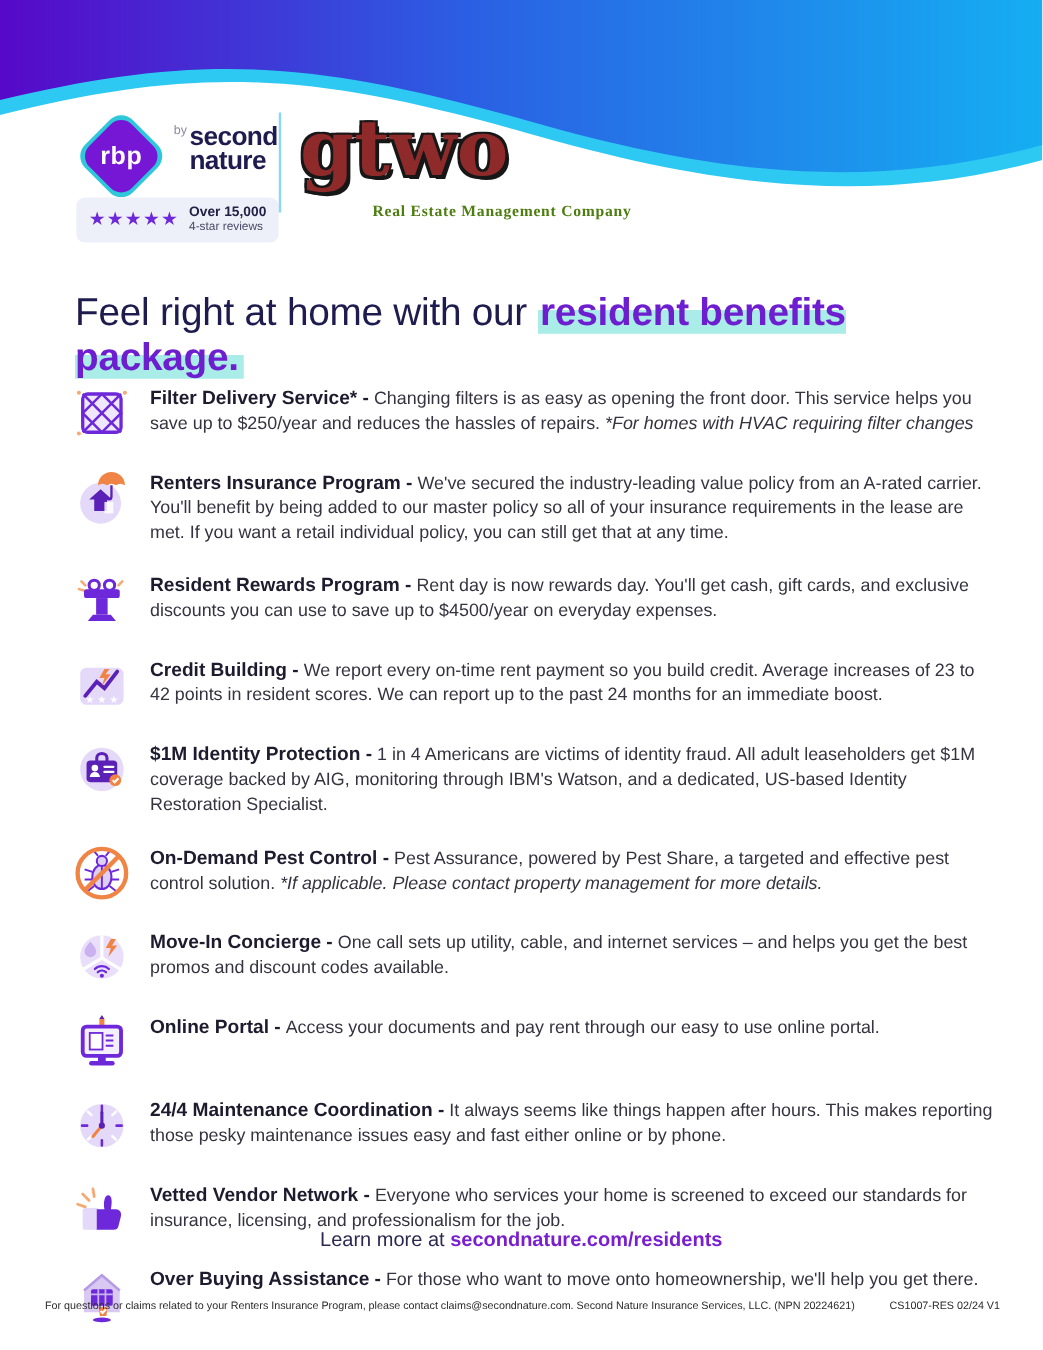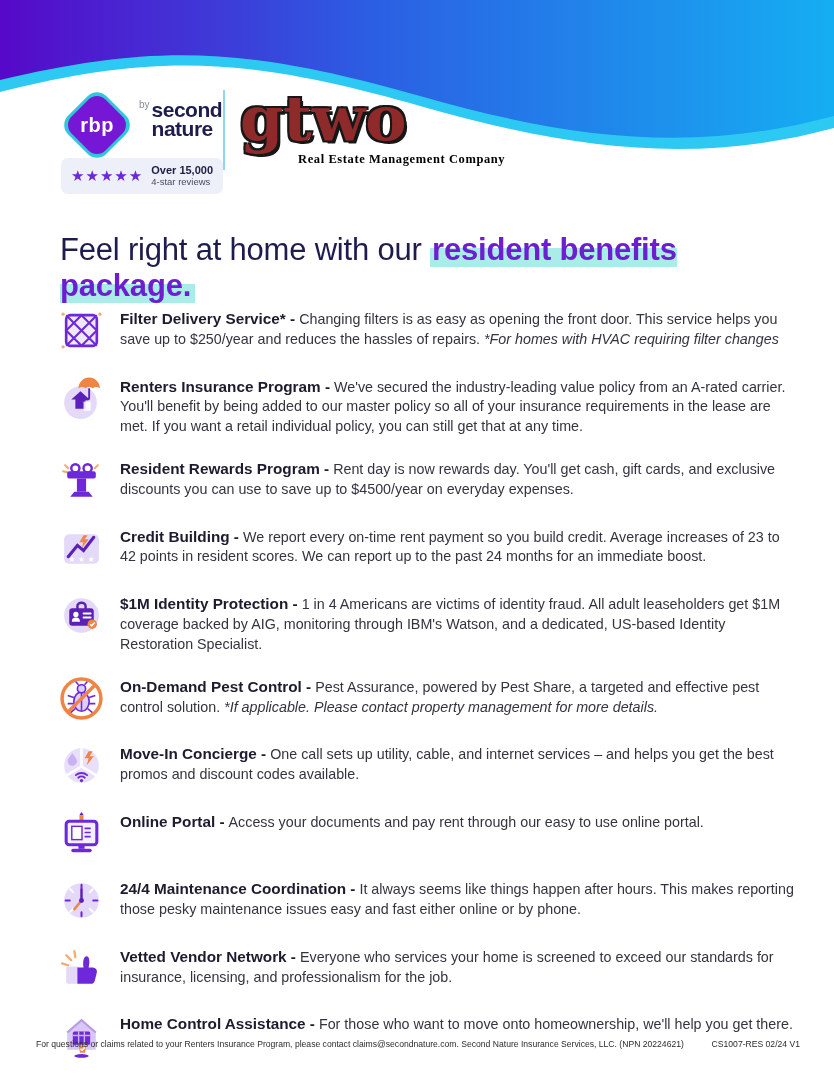--- a/index.html
+++ b/index.html
@@ -23,22 +23,22 @@
                  padding:6px 10px;display:flex;align-items:center;gap:8px;}
   .stars{color:#6d28d9;font-size:15px;letter-spacing:1px;line-height:1;}
   .rev-text{line-height:1.15;}
   .rev-line1{font-size:11px;font-weight:bold;color:#232046;}
   .rev-line2{font-size:9.5px;color:#4c4a66;}
   .divider{position:absolute;left:223px;top:90px;width:2px;height:80px;background:#8fd6f2;}
   .gtwo-wrap{position:absolute;left:240px;top:88px;width:290px;}
   .gtwo-text{font-family:"DejaVu Serif",serif;font-weight:bold;font-size:62px;
              line-height:1;color:#8e2a2a;
              text-shadow:-2px -2px 0 #171717,2px -2px 0 #171717,-2px 2px 0 #171717,3px 3px 0 #171717;}
-  .gtwo-tagline{font-family:"Liberation Serif",serif;font-size:12.5px;color:#000000;
-                letter-spacing:.6px;margin-top:2px;margin-left:58px;font-weight:bold;}
+  .gtwo-tagline{font-family:"Liberation Serif",serif;font-size:12.5px;color:#4d7c0f;
+                letter-spacing:.6px;margin-top:12px;margin-left:58px;font-weight:bold;}
   
   .title{position:absolute;left:60px;top:232px;width:740px;font-size:31px;color:#1e1b4e;
          letter-spacing:-.2px;}
   .title .hl{font-weight:bold;color:#6d1fd0;
              background:linear-gradient(#a9ece8,#a9ece8) no-repeat left 90%/103% 52%;
              padding:0 4px 2px 2px;}
   
   .benefits{position:absolute;left:58px;top:283px;width:738px;margin-top:24px;}
   .b-item{display:flex;align-items:flex-start;gap:15px;margin-bottom:20.5px;min-height:46px;}
   .b-icon{flex:0 0 47px;width:47px;height:47px;}
@@ -225,22 +225,25 @@
           <svg viewBox="0 0 46 46">
             <path d="M9,20 L23,8 L37,20 V37 H9 Z" fill="#d9c8f2"></path>
             <path d="M9,20 L23,8 L37,20" fill="none" stroke="#b79ae6" stroke-width="2"></path>
             <rect x="14.5" y="19" width="17" height="13" rx="1.5" fill="#6d28d9"></rect>
             <path d="M14.5,23 h17 M20.2,19 v13 M25.8,19 v13" stroke="#c9b2ef" stroke-width="1.4"></path>
             <path d="M20.5,33 h7 l-1,7 h-5 z" fill="#f08445"></path>
             <path d="M22,36 l1.5,1.6 2.8,-3" fill="none" stroke="#fff" stroke-width="1.6"></path>
             <ellipse cx="23" cy="43" rx="7" ry="1.8" fill="#6d28d9"></ellipse>
           </svg>
         </div>
-        <div class="b-text"><span class="b-title">Home Control Assistance -</span><span>For those who want to move onto homeownership, we'll help you get there.</span></div>
+        <div class="b-text"><span class="b-title">Over Buying Assistance -</span><span>For those who want to move onto homeownership, we'll help you get there.</span></div>
       </div>
     </div>
 
+  <div class="learn-more">
+    <span>Learn more at </span><a class="learn-link" href="#">secondnature.com/residents</a>
+  </div>
 
   <div class="footer">
     <span>For questions or claims related to your Renters Insurance Program, please contact claims@secondnature.com. Second Nature Insurance Services, LLC. (NPN 20224621)</span>
     <span>CS1007-RES 02/24 V1</span>
   </div>
 </div>
 
 </body></html>

